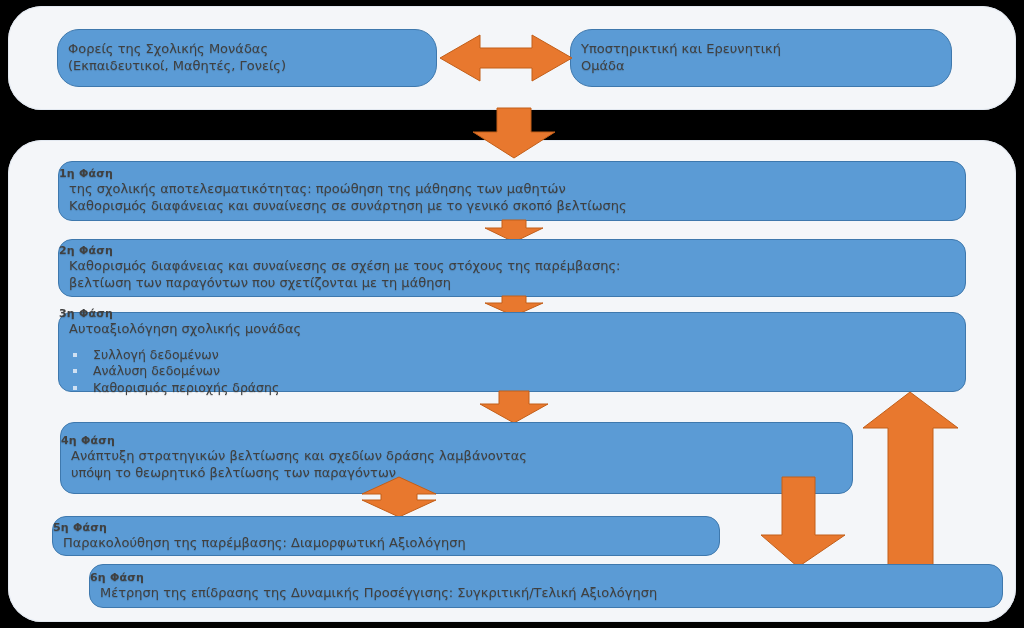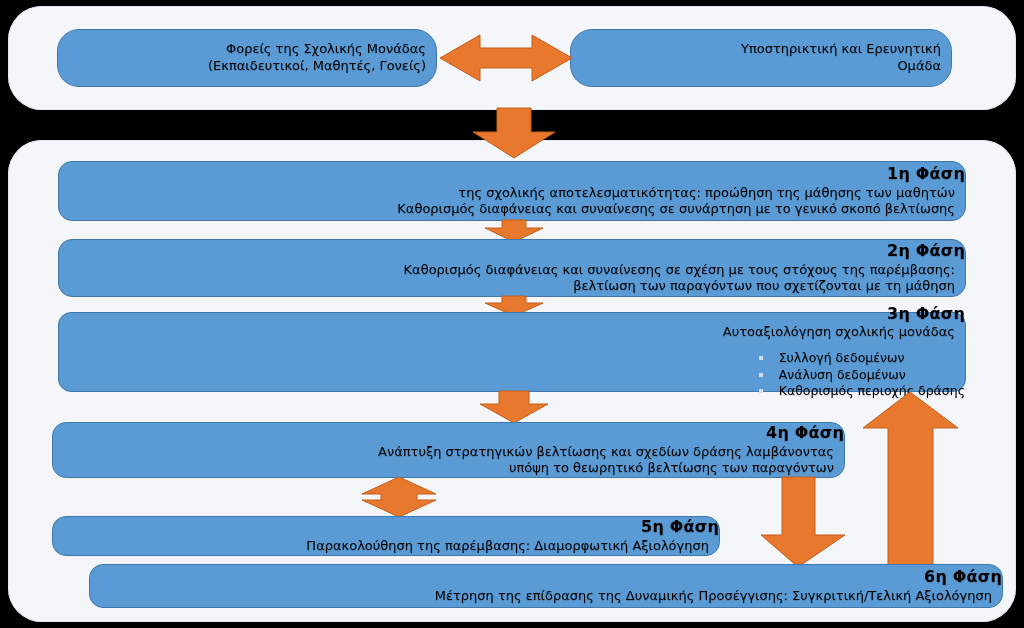--- a/index.html
+++ b/index.html
@@ -14,39 +14,38 @@
   .panel{
     position:absolute;background:#F4F6F9;border-radius:34px;
     box-shadow:0 0 0 1px #e2e8f0 inset;
   }
   #panel-top{left:8px;top:6px;width:1008px;height:104px;}
   #panel-main{left:8px;top:140px;width:1008px;height:482px;}
 
   
   .box{
     position:absolute;background:#5B9BD5;border:1px solid #3E78AD;
-    border-radius:14px;color:#000000;box-sizing:border-box;
-    display:flex;flex-direction:column;align-items:flex-end;justify-content:center;
+    border-radius:14px;color:#404040;box-sizing:border-box;
+    display:flex;flex-direction:column;align-items:flex-start;justify-content:center;
     text-align:center;line-height:1.28;
     text-shadow:0 1px 1px rgba(0,0,0,.18);
-    padding-left:44px;
   }
-  .box .ttl{font-weight:bold;font-size:16px;letter-spacing:.2px;}
+  .box .ttl{font-weight:bold;font-size:11px;letter-spacing:.2px;}
   .box .sub{font-size:13px;padding:0 10px;}
   .box.pill{border-radius:22px;}
 
   
   #box-stakeholders{left:57px;top:29px;width:380px;height:58px;}
   #box-support{left:570px;top:29px;width:382px;height:58px;}
 
   
   #box-phase1{left:58px;top:161px;width:908px;height:60px;}
   #box-phase2{left:58px;top:239px;width:908px;height:58px;}
   #box-phase3{left:58px;top:312px;width:908px;height:80px;border-radius:13px;}
-  #box-phase4{left:52px;top:422px;width:793px;height:56px;}
+  #box-phase4{left:60px;top:422px;width:793px;height:72px;}
   #box-phase5{left:52px;top:516px;width:668px;height:40px;}
   #box-phase6{left:52px;top:564px;width:914px;height:44px;margin-left:37px;}
 
   
   .bullets{list-style:none;margin:9px 0 0 0;padding:0;text-align:left;}
   .bullets li{font-size:12.5px;line-height:1.35;position:relative;padding-left:34px;}
   .bullets li:before{
     content:"";position:absolute;left:14px;top:6px;width:4px;height:4px;
     background:#CFE0F2;
   }

